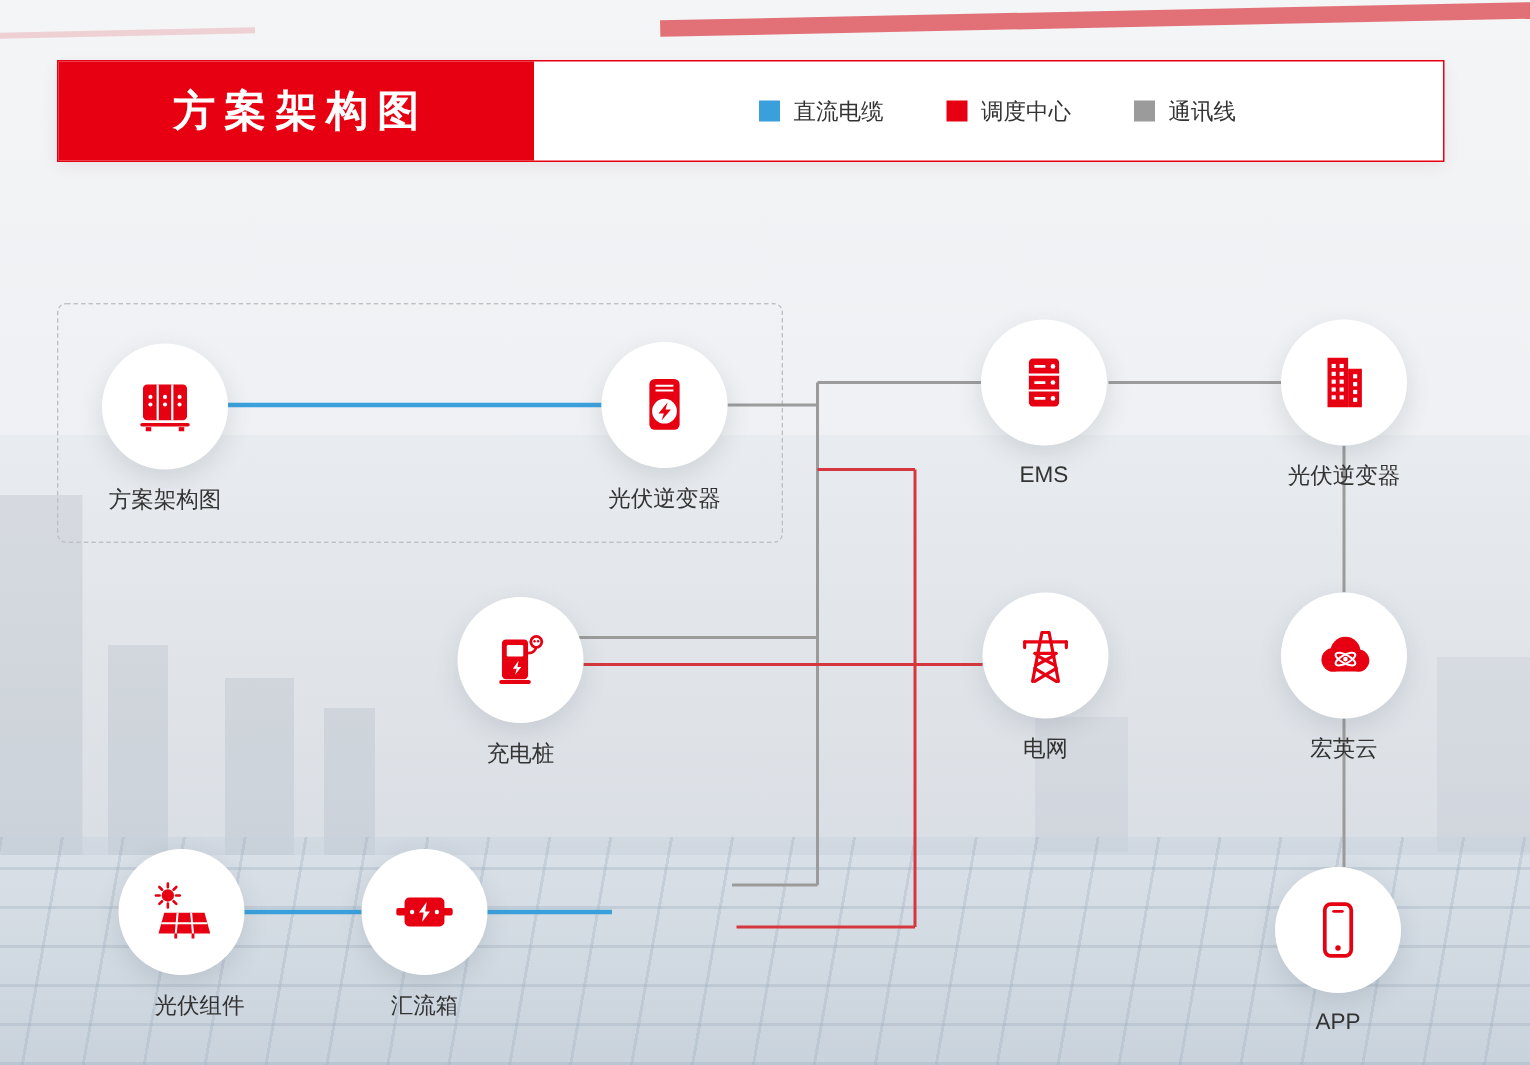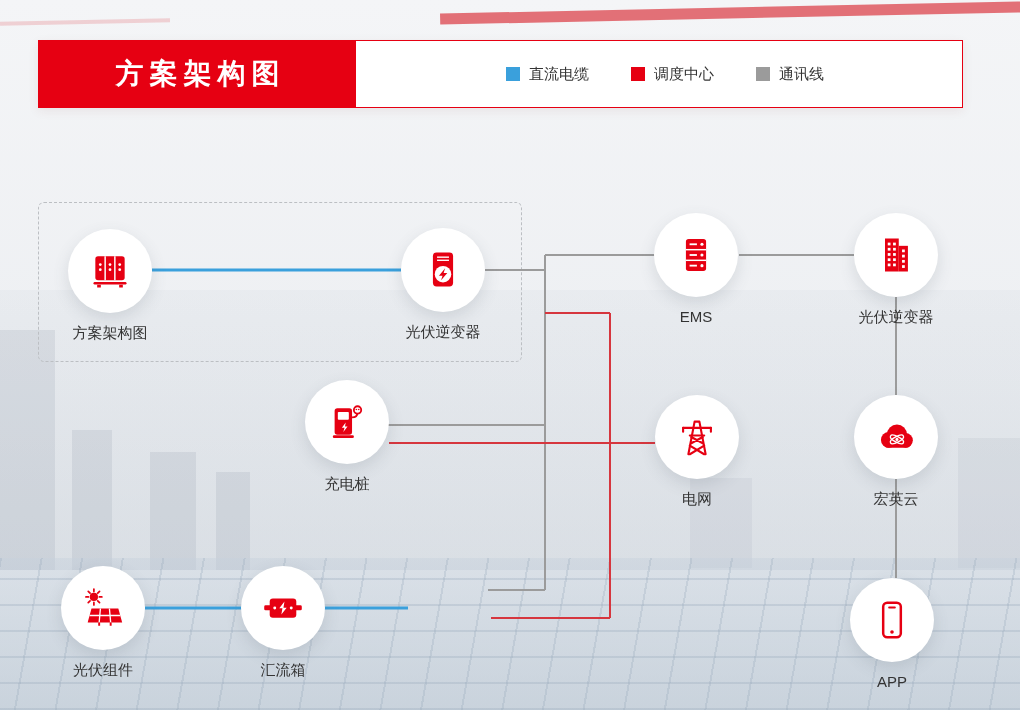--- a/index.html
+++ b/index.html
@@ -180,21 +180,21 @@
           <rect x="30.6" y="18" width="3" height="3"></rect>
           <rect x="30.6" y="23.7" width="3" height="3"></rect>
           <rect x="30.6" y="29.4" width="3" height="3"></rect>
           <rect x="30.6" y="35.1" width="3" height="3"></rect>
         </g>
       </svg>
     </div>
     <div class="label">光伏逆变器</div>
   </div>
 
-  <div class="node" style="left:287px;top:380px;">
+  <div class="node" style="left:287px;top:398px;">
     <div class="circle">
       <svg width="44" height="44" viewBox="0 0 48 48">
         <rect x="10.5" y="9" width="19" height="29" rx="3" fill="#e60012"></rect>
         <rect x="14" y="13" width="12" height="8.5" rx="1" fill="#fff"></rect>
         <path d="M22.6 24.5 L18.4 30.3 L21.3 30.3 L20 34.8 L24.6 29 L21.8 29 Z" fill="#fff"></path>
         <path d="M29.5 19 C33.5 19 35.5 16.5 35.5 13" stroke="#e60012" stroke-width="2" fill="none"></path>
         <circle cx="35.5" cy="10.8" r="4" fill="#fff" stroke="#e60012" stroke-width="2"></circle>
         <circle cx="34.2" cy="10.4" r="0.9" fill="#e60012"></circle>
         <circle cx="36.8" cy="10.4" r="0.9" fill="#e60012"></circle>
         <rect x="8.5" y="38.5" width="23" height="3" rx="1.5" fill="#e60012"></rect>
@@ -227,21 +227,21 @@
         <path d="M9.5 14.5 L38.5 14.5"></path>
         <path d="M9.5 14.5 L9.5 18.5 M38.5 14.5 L38.5 18.5"></path>
         <path d="M16.5 22.5 L31.5 22.5"></path>
         <path d="M18 30.5 L30 24 M18 24 L30 30.5"></path>
         <path d="M16.5 42 L31.5 33 M16.5 33 L31.5 42"></path>
       </svg>
     </div>
     <div class="label">电网</div>
   </div>
 
-  <div class="node" style="left:43px;top:566px;">
+  <div class="node" style="left:43px;top:566px;align-items:flex-end;">
     <div class="circle">
       <svg width="46" height="46" viewBox="0 0 48 48">
         <circle cx="14.5" cy="12.5" r="4.3" fill="#e60012"></circle>
         <path d="M14.5 4.2 V6.8 M14.5 18.2 V20.8 M6.2 12.5 H8.8 M20.2 12.5 H22.8 M8.6 6.6 L10.5 8.5 M18.5 16.5 L20.4 18.4 M20.4 6.6 L18.5 8.5 M10.5 16.5 L8.6 18.4" stroke="#e60012" stroke-width="1.8" stroke-linecap="round" fill="none"></path>
         <path d="M12 24.5 L40 24.5 L44 39 L8 39 Z" fill="#e60012"></path>
         <path d="M21.3 24.5 L20 39 M30.7 24.5 L32 39 M10 31.8 L42 31.8" stroke="#fff" stroke-width="1.4" fill="none"></path>
         <path d="M20 39 L20 42.5 M32 39 L32 42.5" stroke="#e60012" stroke-width="2" fill="none"></path>
       </svg>
     </div>
     <div class="label">光伏组件</div>

